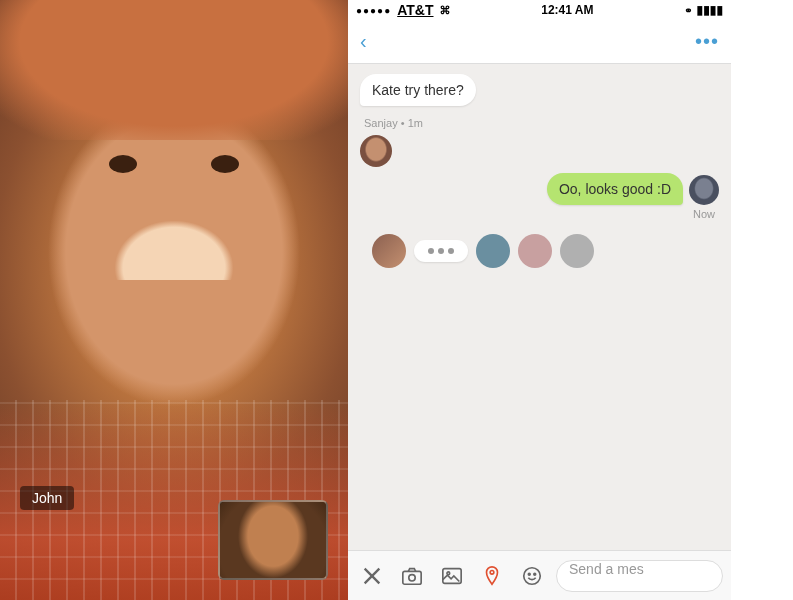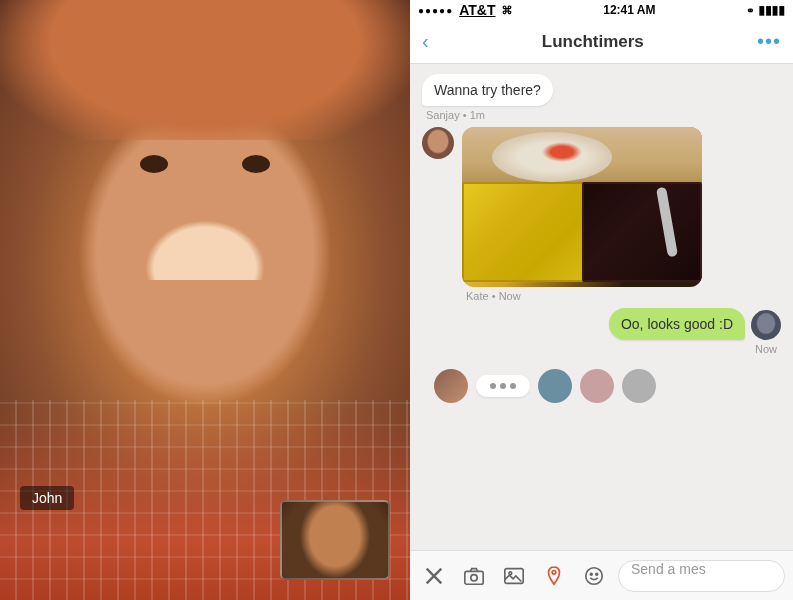--- a/index.html
+++ b/index.html
@@ -1,20 +1,20 @@
 <!DOCTYPE html>
 <html><head>
   <meta charset="utf-8">
   <style>
     * { margin: 0; padding: 0; box-sizing: border-box; }
     body { width: 793px; height: 600px; overflow: hidden; display: flex; font-family: -apple-system, 'Helvetica Neue', sans-serif; }
 
     
     .left-panel {
-      width: 410px;
+      width: 348px;
       height: 600px;
       position: relative;
       background: #3a2a1a;
       overflow: hidden;
       flex-shrink: 0;
     }
 
     .main-video {
       width: 100%;
       height: 100%;
@@ -220,21 +220,21 @@
       border-radius: 16px 16px 16px 4px;
       padding: 8px 12px;
       font-size: 14px;
       color: #333;
       box-shadow: 0 1px 2px rgba(0,0,0,0.1);
     }
 
     .msg-meta {
       font-size: 11px;
       color: #999;
-      margin-top: 3px;
+      margin-top: 11px;
       padding-left: 4px;
     }
 
     
     .msg-with-avatar {
       display: flex;
       align-items: flex-start;
       gap: 8px;
     }
 
@@ -472,56 +472,37 @@
     <div class="status-right">
       <span>⚭</span>
       <span style="font-size:12px;">▮▮▮▮</span>
     </div>
   </div>
 
   <div class="nav-bar">
     <div class="nav-back">
       <span class="nav-back-chevron">‹</span>
     </div>
-    <div class="nav-title">Lunchtimers</div>
     <div class="nav-more">•••</div>
   </div>
 
   <div class="messages-area">
 
     <div class="msg-received">
-      <div class="msg-received-text">Wanna try there?</div>
+      <div class="msg-received-text">Kate try there?</div>
       <div class="msg-meta">
         <span>Sanjay</span>
         <span> • </span>
         <span>1m</span>
       </div>
     </div>
 
     <div class="msg-with-avatar">
       <div class="msg-avatar">
         <div class="avatar-face"></div>
-      </div>
-      <div>
-        <div class="food-image">
-          <div class="tray-container">
-            <div class="tray-top">
-              <div class="tray-top-food"></div>
-              <div class="food-garnish"></div>
-            </div>
-            <div class="tray-corn"></div>
-            <div class="tray-beans"></div>
-            <div class="spoon"></div>
-          </div>
-        </div>
-        <div class="msg-meta">
-          <span>Kate</span>
-          <span> • </span>
-          <span>Now</span>
-        </div>
       </div>
     </div>
 
     <div>
       <div class="msg-sent-wrap">
         <div class="msg-sent-bubble">Oo, looks good :D</div>
         <div class="sent-avatar">
           <div class="sent-avatar-face"></div>
         </div>
       </div>

